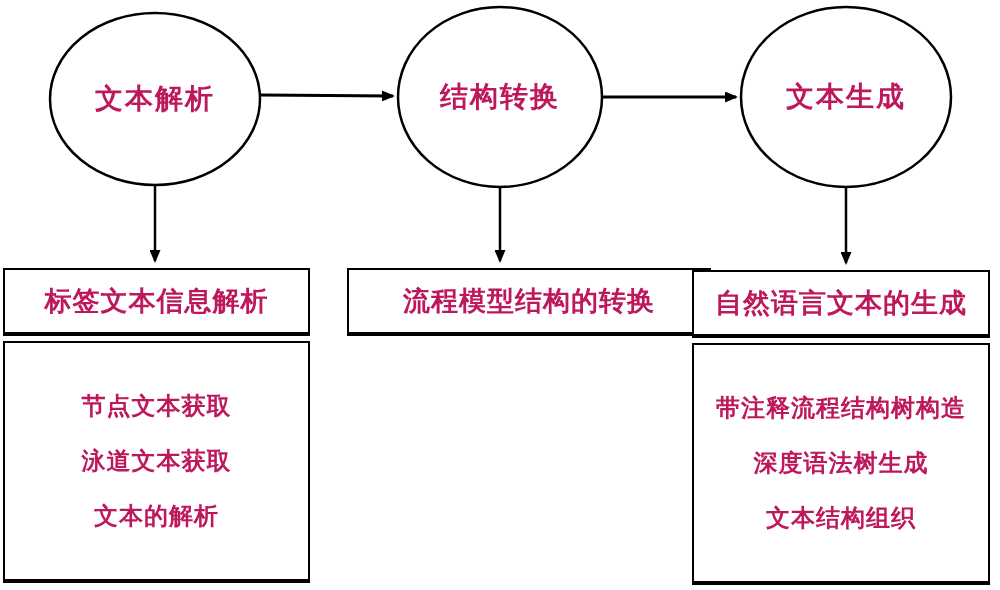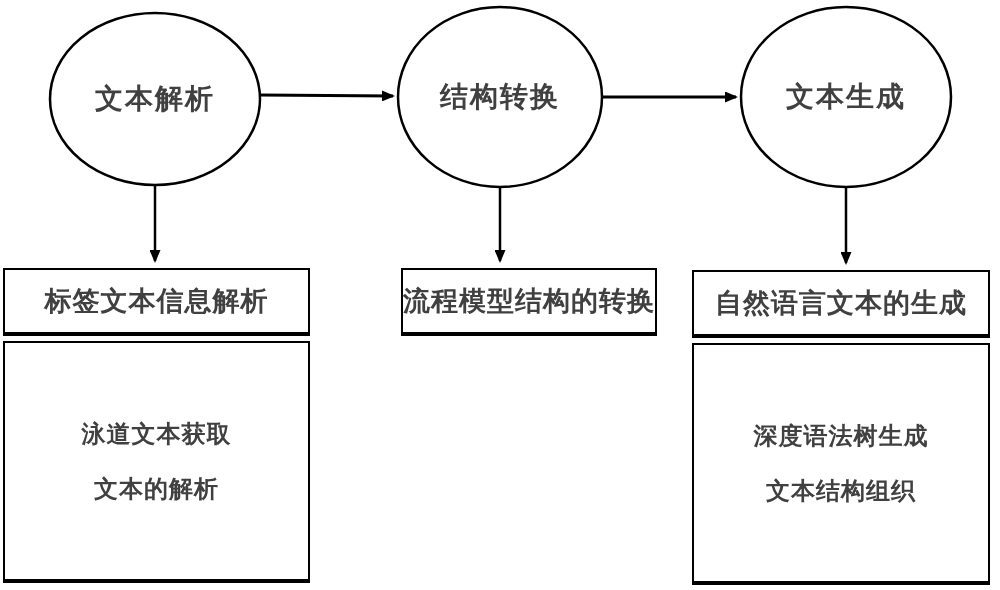--- a/index.html
+++ b/index.html
@@ -7,21 +7,21 @@
     padding: 0;
     background: #ffffff;
   }
   .stage-canvas {
     position: relative;
     width: 1000px;
     height: 590px;
     background: #ffffff;
     overflow: hidden;
     font-family: "DejaVu Serif", "Liberation Serif", serif;
-    color: #404040;
+    color: #be185d;
   }
   .connector-layer {
     position: absolute;
     left: 0;
     top: 0;
     width: 1000px;
     height: 590px;
   }
   .circle-label {
     position: absolute;
@@ -99,30 +99,32 @@
     <line x1="846" y1="187" x2="846" y2="263" stroke="#000000" stroke-width="2.5" marker-end="url(#arrowhead)"></line>
   </svg>
 
   <div class="circle-label" style="left:50px; top:77px;">文本解析</div>
   <div class="circle-label" style="left:741px; top:75px;">文本生成</div>
   <div class="circle-label" style="left:395px; top:75px;">结构转换</div>
 
   <div class="module" style="left:3px; top:268px; width:307px;">
     <div class="module-header">标签文本信息解析</div>
     <div class="module-body">
+      <div class="module-item">节点文本获取</div>
       <div class="module-item">泳道文本获取</div>
       <div class="module-item">文本的解析</div>
     </div>
   </div>
 
-  <div class="module" style="left:347px; top:268px; width:364px;align-items:center;">
+  <div class="module" style="left:347px; top:268px; width:364px;">
     <div class="module-header">流程模型结构的转换</div>
   </div>
 
   <div class="module" style="left:692px; top:270px; width:298px;border-radius:14px;">
     <div class="module-header">自然语言文本的生成</div>
     <div class="module-body">
+      <div class="module-item">带注释流程结构树构造</div>
       <div class="module-item">深度语法树生成</div>
       <div class="module-item">文本结构组织</div>
     </div>
   </div>
 
 </div>
 
 </body></html>

